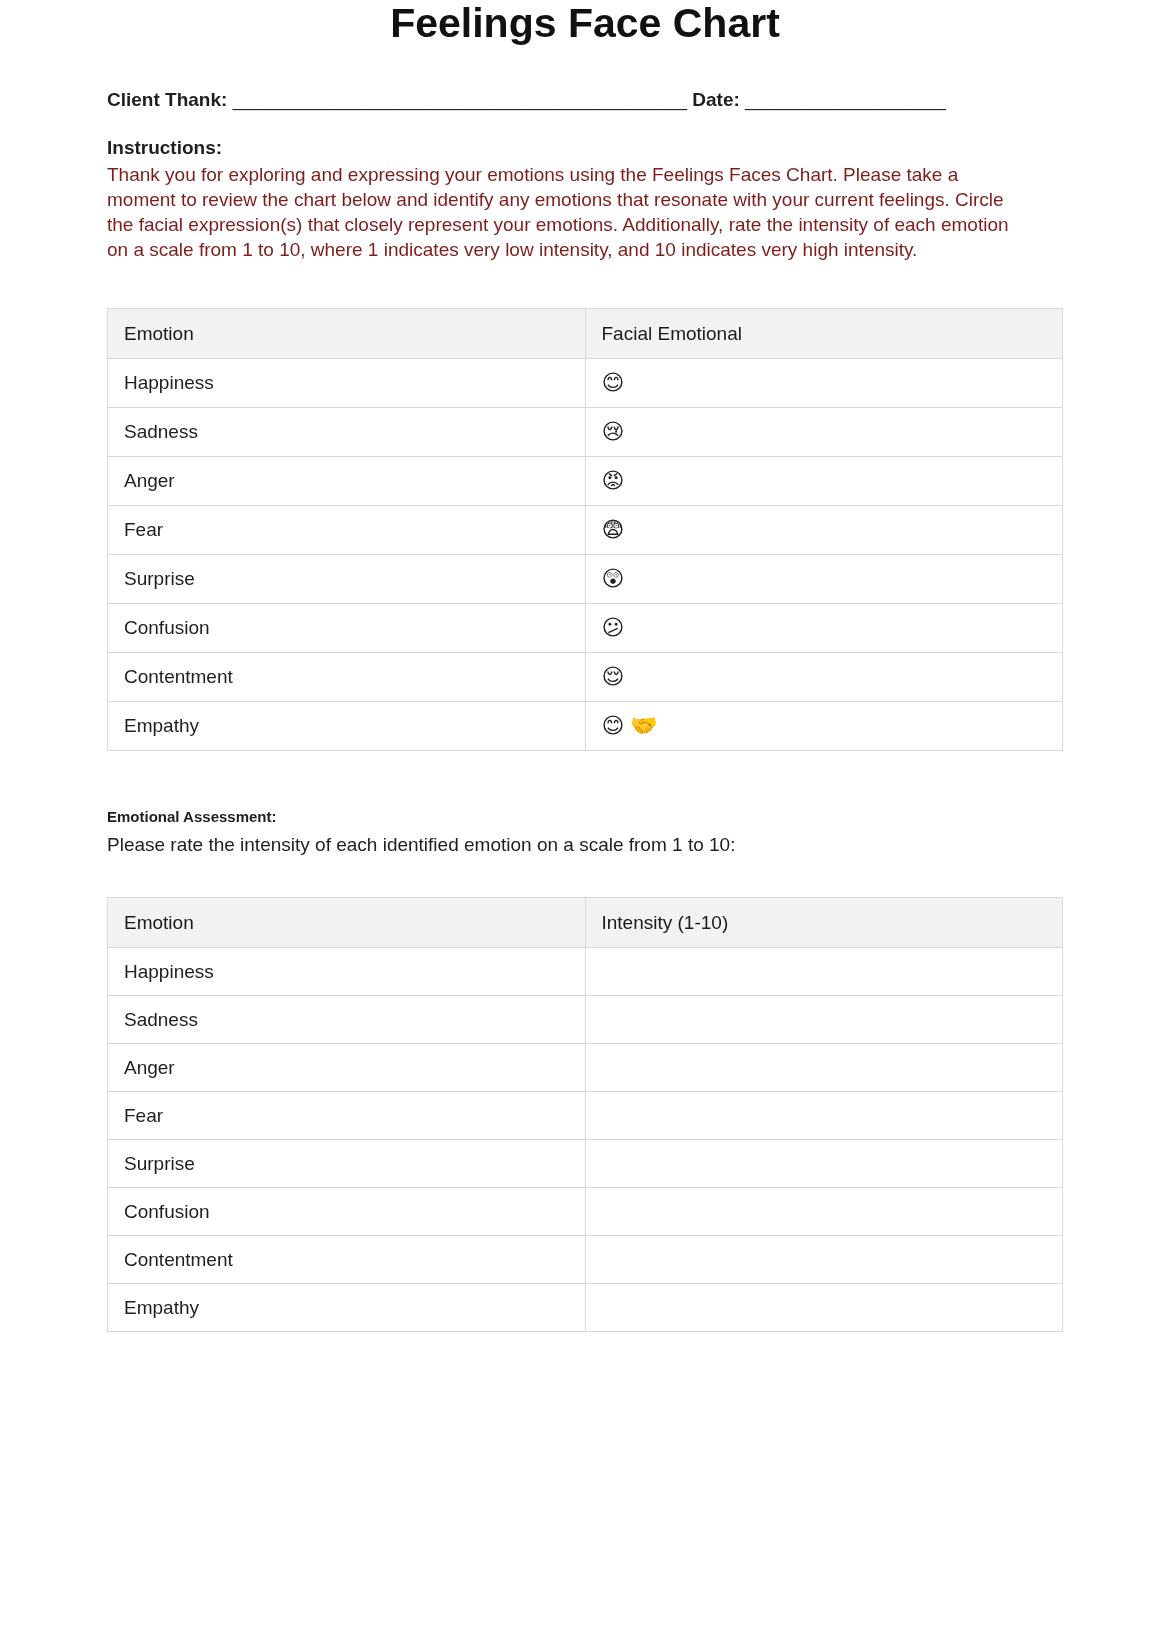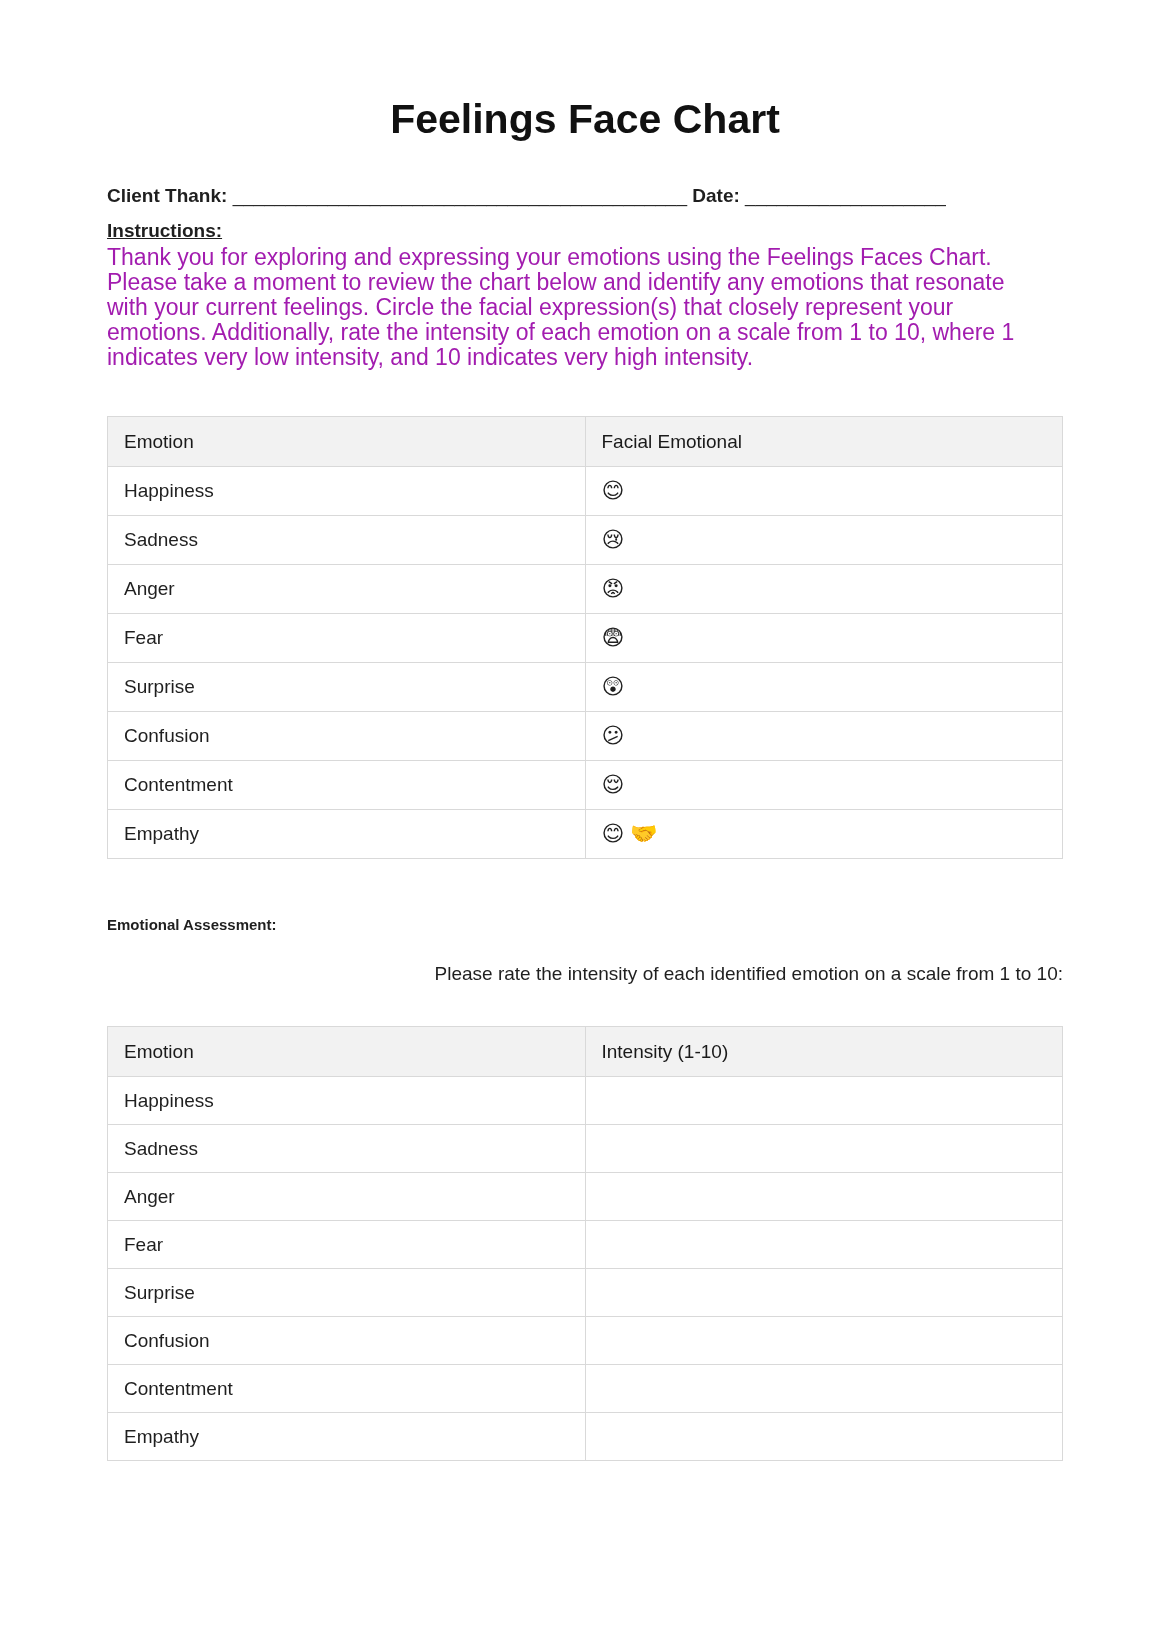--- a/index.html
+++ b/index.html
@@ -8,48 +8,46 @@
     width: 1176px;
     height: 1630px;
     font-family: "Liberation Sans", "DejaVu Sans", sans-serif;
     color: #1f1f1f;
     position: relative;
     overflow: hidden;
   }
   .page {
     width: 956px;
     margin-left: 107px;
-    padding-top: 96px;
   }
   .doc-title {
     font-size: 41px;
     font-weight: bold;
     text-align: center;
     color: #111111;
     letter-spacing: 0px;
   }
   .client-line {
     margin-top: 42px;
     font-size: 19px;
     white-space: nowrap;
     color: #1f1f1f;
   }
   .client-line .lbl { font-weight: bold; }
   .client-line .blank { font-weight: normal; color: #2a2a2a; text-align: right; }
   .instructions-heading {
-    margin-top: 13px;
+    margin-top: 26px;
     font-size: 19px;
     font-weight: bold;
-    text-decoration: underline;
   }
   .instructions-body {
     margin-top: 3px;
-    font-size: 23px;
+    font-size: 19px;
     line-height: 25px;
-    color: #a21caf;
+    color: #7f1d1d;
     width: 925px;
   }
   table.chart {
     width: 956px;
     border-collapse: collapse;
     table-layout: fixed;
     font-size: 19px;
   }
   .table-expressions { margin-top: 46px; }
   .table-intensity   { margin-top: 40px; }
@@ -69,24 +67,23 @@
   td.emoji-cell {
     font-size: 22px;
     line-height: 24px;
   }
   .assessment-heading {
     margin-top: 57px;
     font-size: 15px;
     font-weight: bold;
   }
   .assessment-prompt {
-    margin-top: 28px;
+    margin-top: 7px;
     font-size: 19px;
     line-height: 25px;
-    text-align: right;
   }
 </style>
 </head>
 <body>
 
 <div class="page">
 
   <h1 class="doc-title">Feelings Face Chart</h1>
 
   <div class="client-line">

